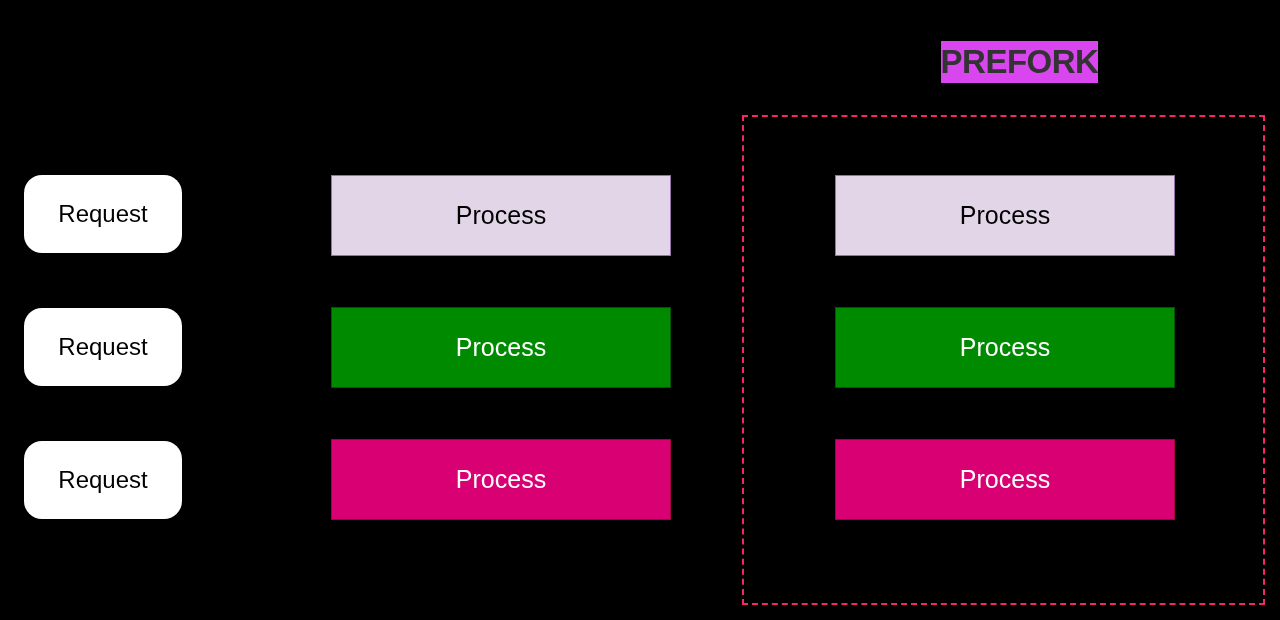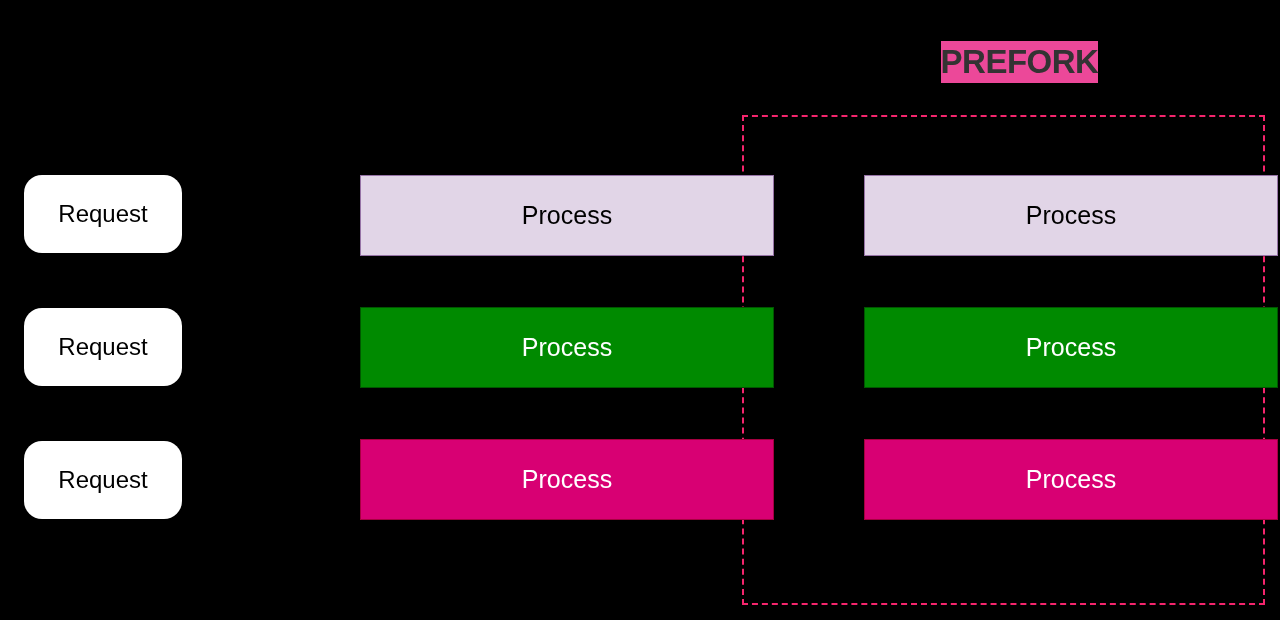--- a/index.html
+++ b/index.html
@@ -37,38 +37,37 @@
     left: 24px; width: 158px; height: 78px;
     border-radius: 18px;
     display: flex; align-items: center; justify-content: center;
     font-size: 24px;
   }
   .request.r1 { top: 175px; }
   .request.r2 { top: 308px; }
   .request.r3 { top: 441px; }
 
   .proc {
-    width: 414px; height: 81px;
+    width: 340px; height: 81px;
     border-width: 1px; border-style: solid;
     display: flex; align-items: center; justify-content: center;
     font-size: 25px;
-    margin-left: 29px;
   }
   .col-mid  { left: 331px; }
   .col-pre  { left: 835px; }
   .proc.r1 { top: 175px; }
   .proc.r2 { top: 307px; }
   .proc.r3 { top: 439px; }
 </style>
 </head>
 <body>
 
 <div class="stage" style="background: rgb(0, 0, 0);">
 
-  <div class="abs prefork-title" style="background: #ec4899; color: rgb(51, 51, 51);">PREFORK</div>
+  <div class="abs prefork-title" style="background: #d946ef; color: rgb(51, 51, 51);">PREFORK</div>
 
   <div class="abs prefork-group" style="border-color: rgb(245, 37, 109); border-style: dashed;"></div>
 
   <div class="abs request r1" style="background: rgb(255, 255, 255); color: rgb(0, 0, 0);">Request</div>
   <div class="abs request r2" style="background: rgb(255, 255, 255); color: rgb(0, 0, 0);">Request</div>
   <div class="abs request r3" style="background: rgb(255, 255, 255); color: rgb(0, 0, 0);">Request</div>
 
   <div class="abs proc col-mid r1" style="background: rgb(225, 213, 231); border-color: rgb(150, 115, 166); color: rgb(0, 0, 0);">Process</div>
   <div class="abs proc col-mid r2" style="background: rgb(0, 138, 0); border-color: rgb(0, 87, 0); color: rgb(255, 255, 255);">Process</div>
   <div class="abs proc col-mid r3" style="background: rgb(216, 0, 115); border-color: rgb(165, 0, 64); color: rgb(255, 255, 255);">Process</div>

